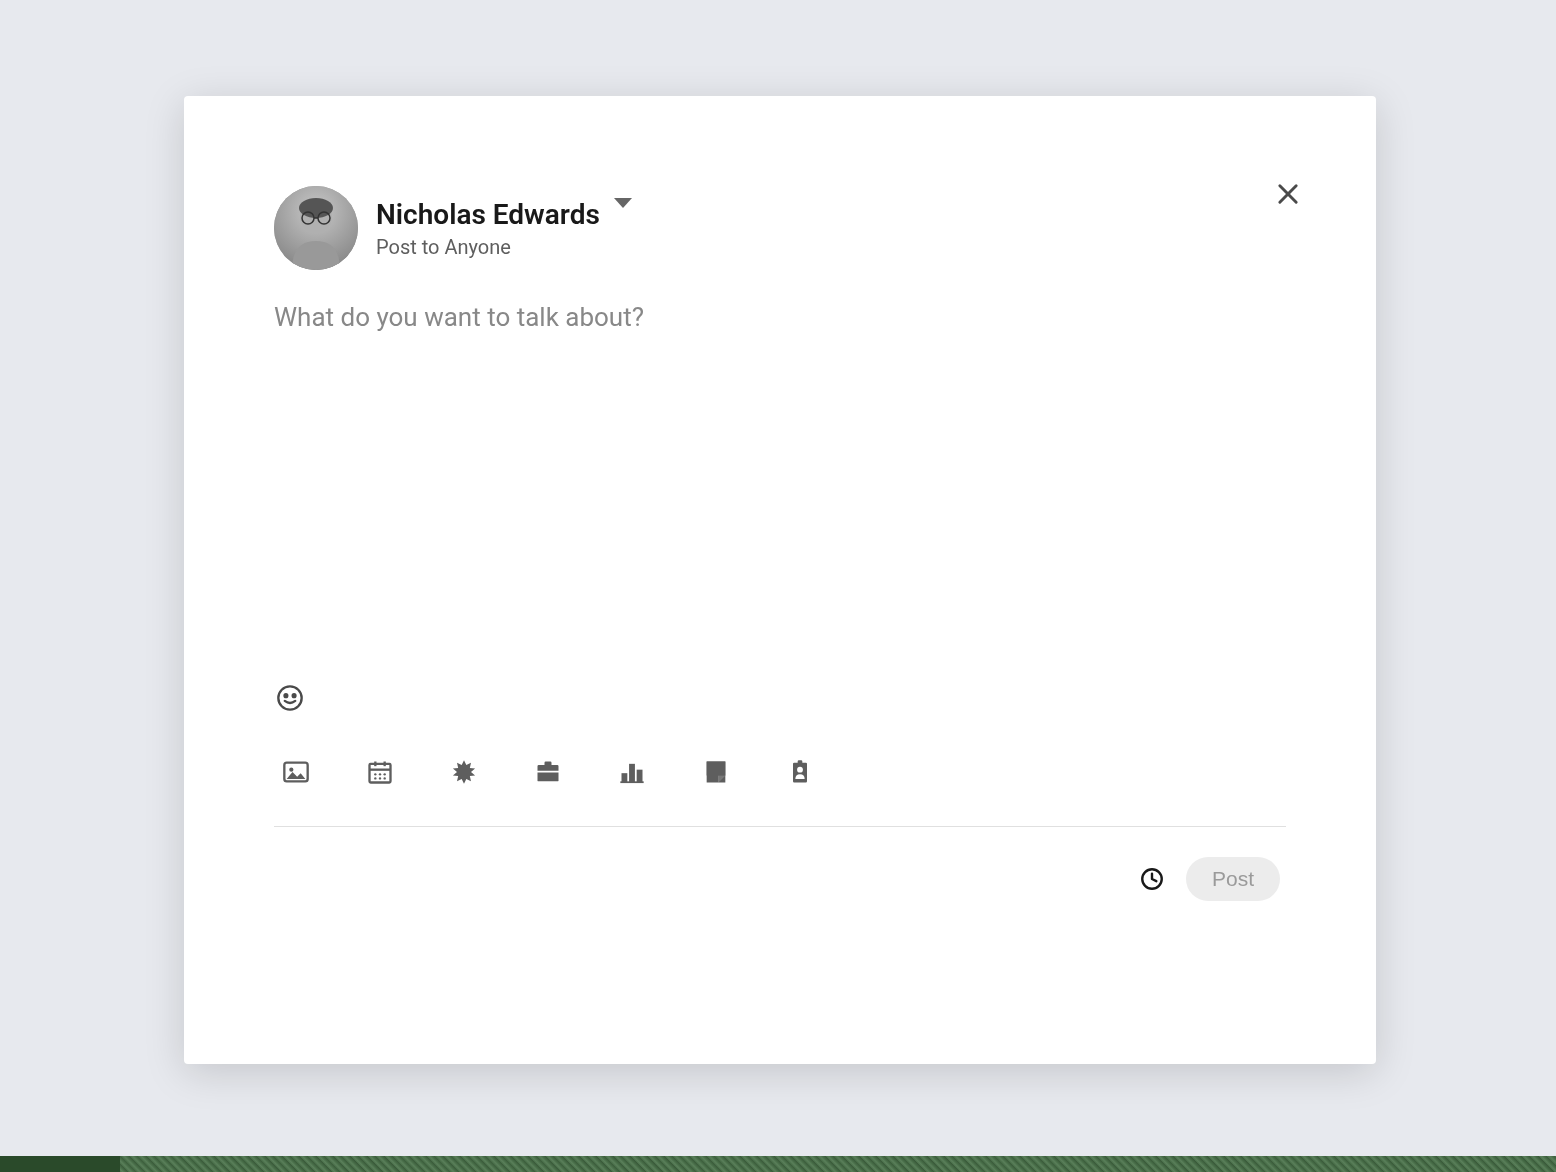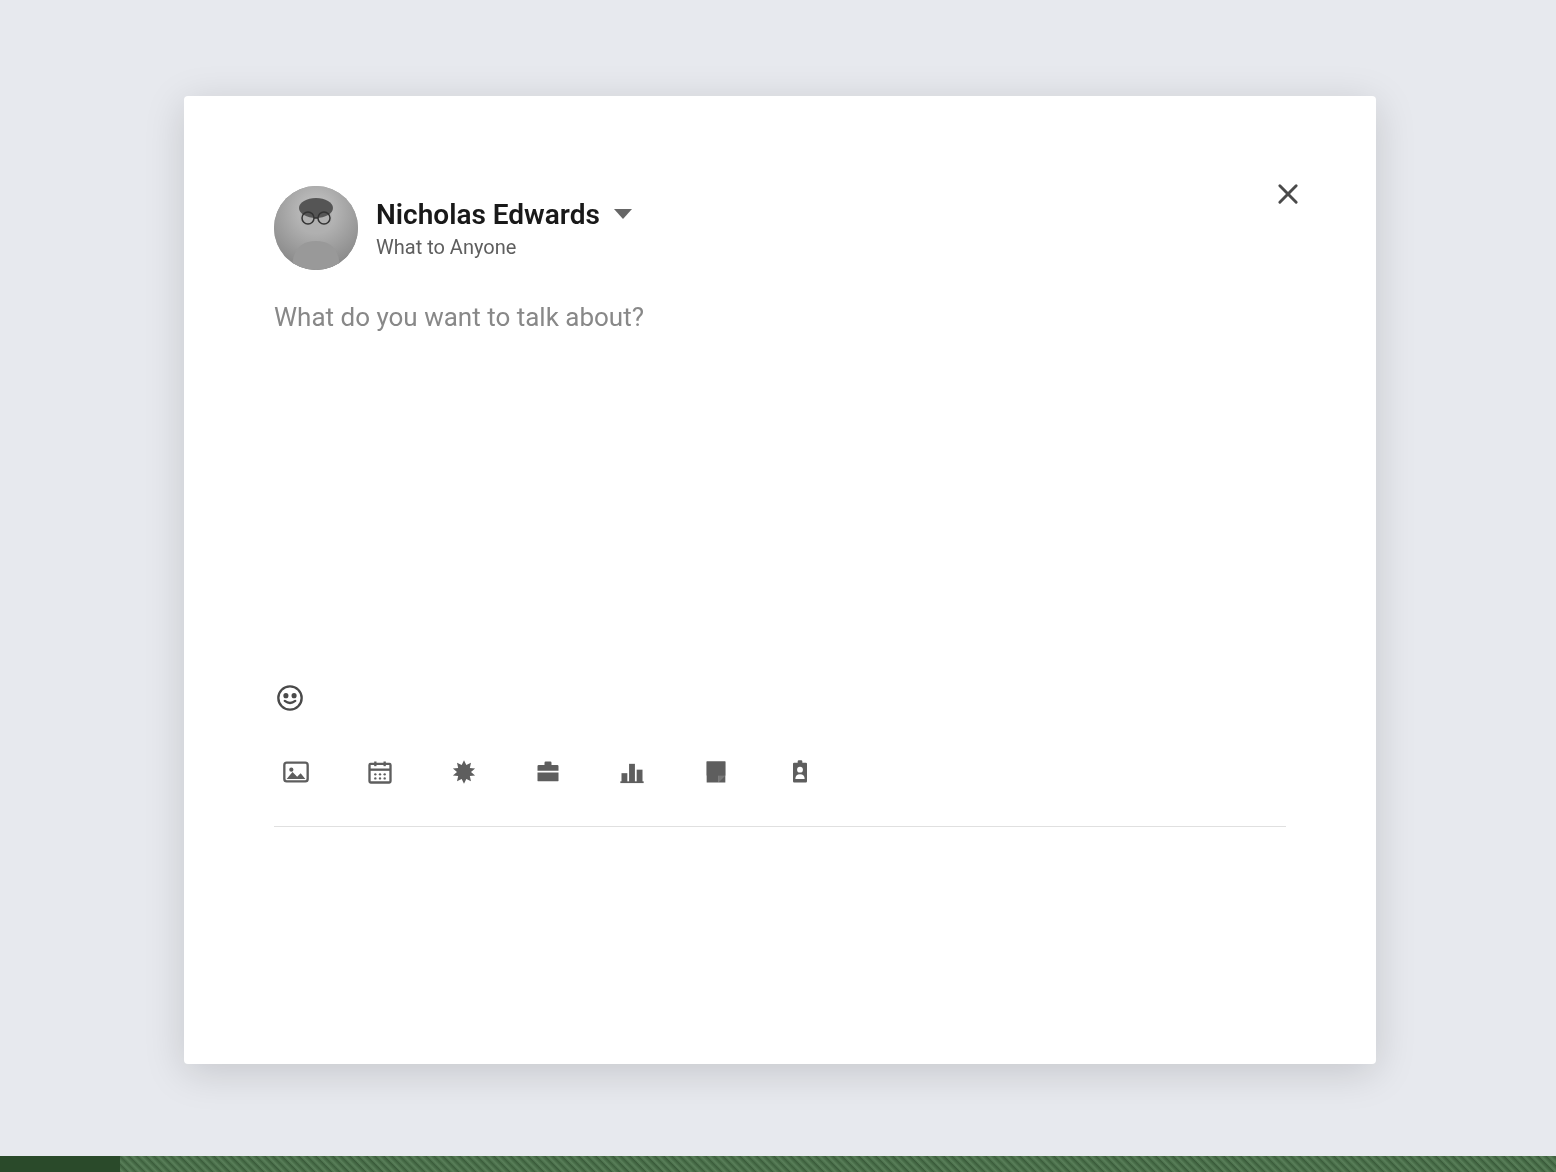--- a/index.html
+++ b/index.html
@@ -59,21 +59,21 @@
       width: 100%;
       height: 100%;
     }
     .profile-text {
       display: flex;
       flex-direction: column;
       gap: 4px;
     }
     .name-row {
       display: flex;
-      align-items: center;
+      align-items: flex-start;
       gap: 14px;
       cursor: pointer;
     }
     .name {
       font-size: 28px;
       font-weight: 600;
       color: #191919;
     }
     .dropdown-caret {
       width: 0;
@@ -217,21 +217,21 @@
         <circle cx="34" cy="32" r="6" fill="none" stroke="#333" stroke-width="1.5"></circle>
         <circle cx="50" cy="32" r="6" fill="none" stroke="#333" stroke-width="1.5"></circle>
         <line x1="40" y1="32" x2="44" y2="32" stroke="#333" stroke-width="1.5"></line>
       </svg>
     </div>
     <div class="profile-text">
       <div class="name-row">
         <span class="name">Nicholas Edwards</span>
         <span class="dropdown-caret"></span>
       </div>
-      <span class="visibility">What to Anyone</span>
+      <span class="visibility">Post to Anyone</span>
     </div>
   </div>
 
   <div class="composer">
     <div class="placeholder">What do you want to talk about?</div>
   </div>
 
   <div class="emoji-row">
     <div class="emoji-btn">
       <svg viewBox="0 0 24 24" fill="none" stroke="currentColor" stroke-width="2">
@@ -297,16 +297,25 @@
     </div>
     <div class="attach-btn">
       <svg viewBox="0 0 24 24" fill="currentColor">
         <path d="M 6 5 Q 6 4 7 4 L 10 4 L 10 3 Q 10 2 11 2 L 13 2 Q 14 2 14 3 L 14 4 L 17 4 Q 18 4 18 5 L 18 20 Q 18 21 17 21 L 7 21 Q 6 21 6 20 Z"></path>
         <circle cx="12" cy="10" r="2.5" fill="#fff"></circle>
         <path d="M 8 18 Q 8 14 12 14 Q 16 14 16 18 Z" fill="#fff"></path>
       </svg>
     </div>
   </div>
 
+  <div class="footer-row">
+    <div class="schedule-btn">
+      <svg viewBox="0 0 24 24" fill="none" stroke="currentColor" stroke-width="2.2">
+        <circle cx="12" cy="12" r="9"></circle>
+        <polyline points="12,7 12,12 16,14" stroke-linecap="round" stroke-linejoin="round"></polyline>
+      </svg>
+    </div>
+    <button class="post-btn">Post</button>
+  </div>
 
 </div>
 
 <div class="bottom-strip"></div>
 
 </body></html>

